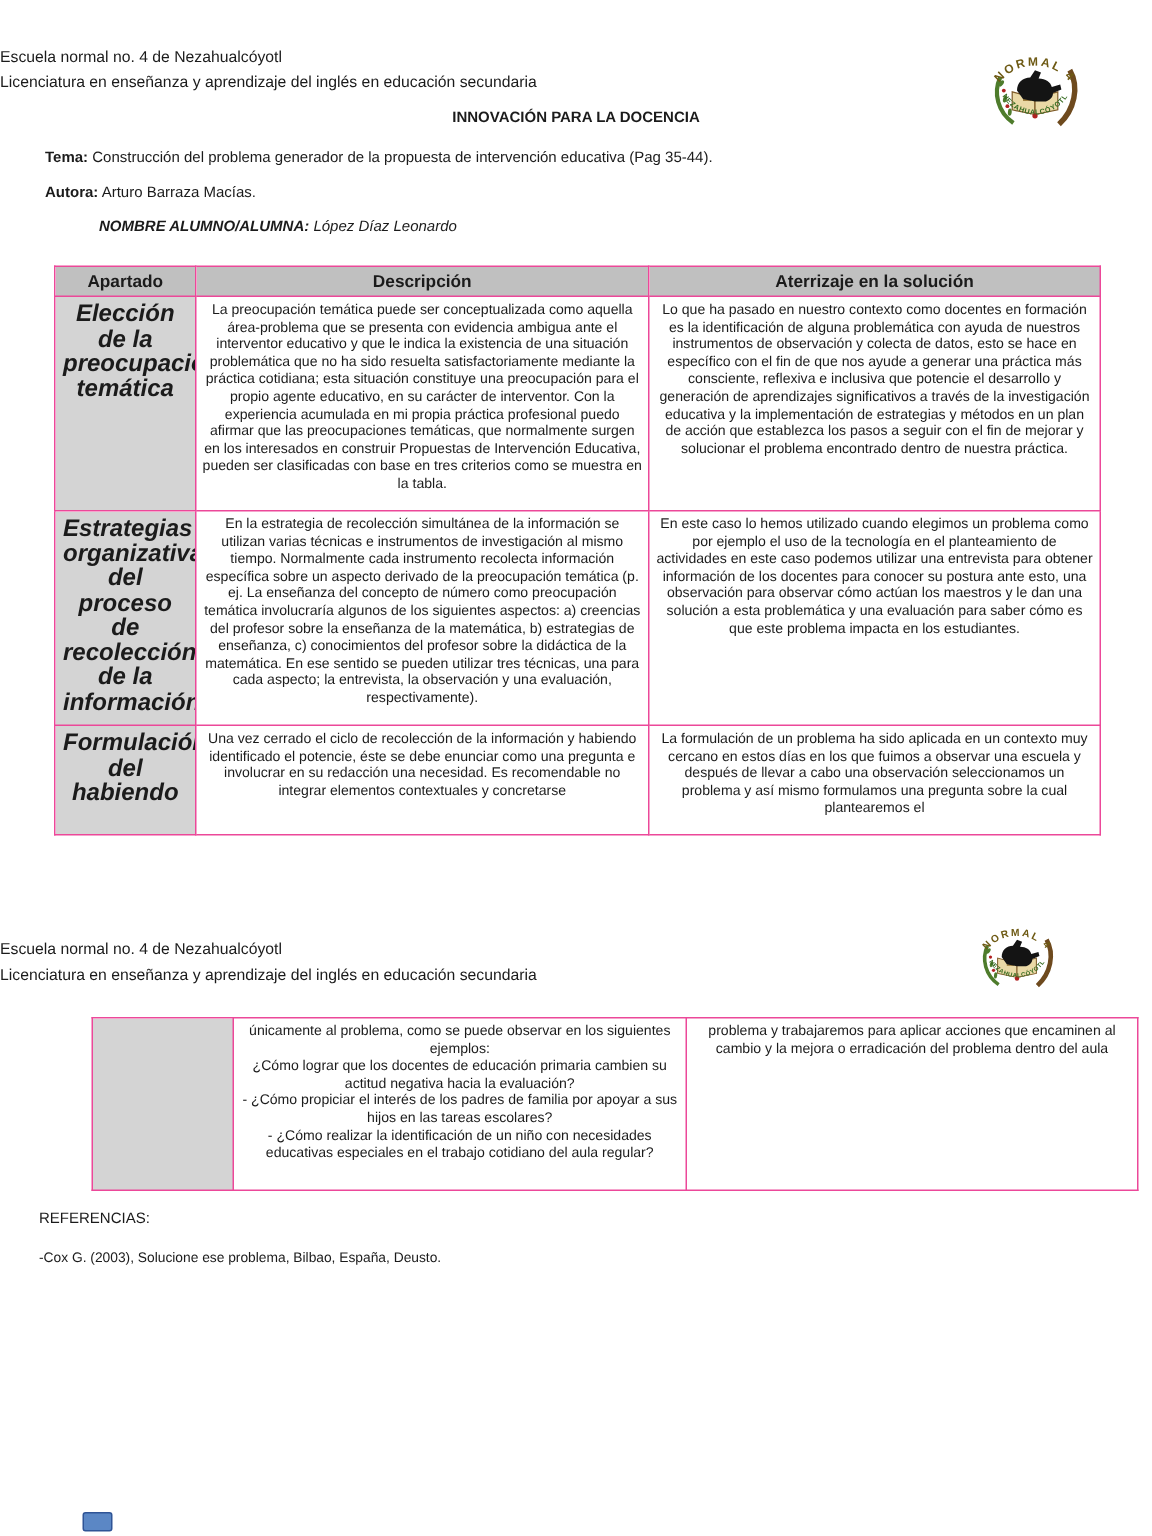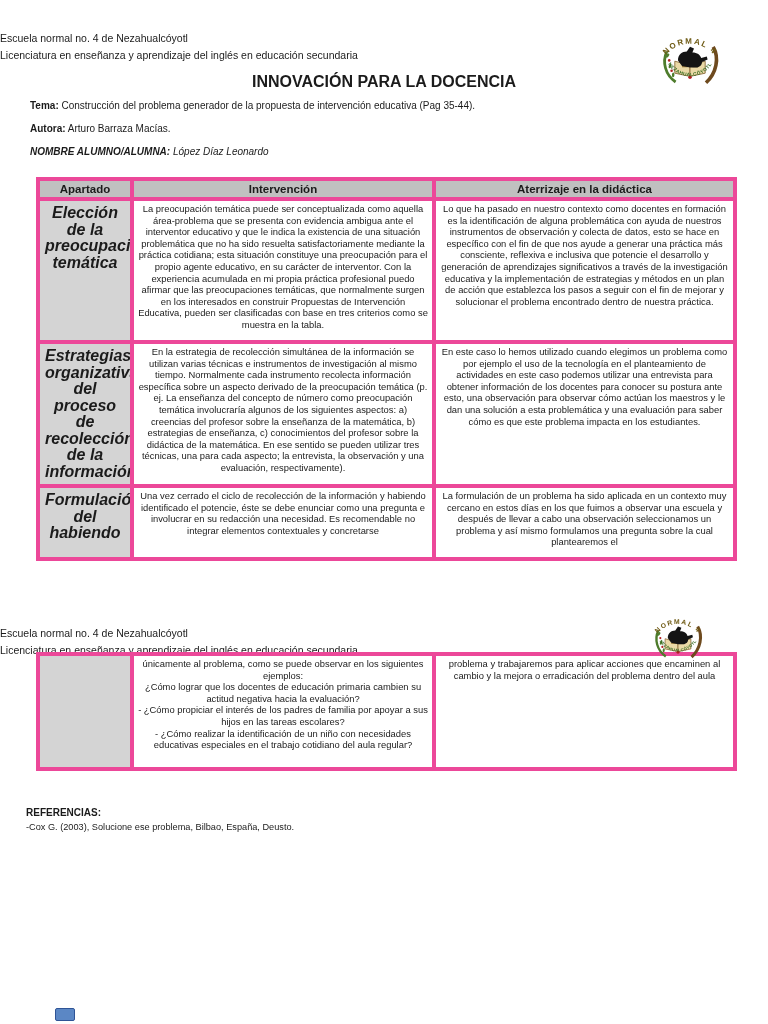--- a/index.html
+++ b/index.html
@@ -5,51 +5,51 @@
   * { margin:0; padding:0; box-sizing:border-box; }
   html,body { width:768px; background:#ffffff; }
   body { font-family:"Liberation Sans", sans-serif; color:#1b1b1b; }
   .page { position:relative; width:768px; height:1024px; background:#fff; overflow:hidden; }
 
   .center-head { position:absolute; left:0; right:0; text-align:left;
                  font-size:10.5px; line-height:17px; }
   .p1-head { top:30px; }
   .p2-head { top:625px; }
   .doc-title { position:absolute; left:0; right:0; top:73px; text-align:center;
-               font-weight:bold; font-size:16px; }
+               font-weight:bold; font-size:10px; }
 
   .logo { position:absolute; }
   .logo1 { left:650px; top:16px; width:80px; height:84px; }
   .logo2 { left:644px; top:601px; width:68px; height:70px; z-index:3; }
   .logo svg { width:100%; height:100%; }
 
   .meta { position:absolute; left:30px; top:99px; width:720px; font-size:10px; }
   .meta p { margin-bottom:10px; line-height:13px; }
-  .alumno-line { font-style:italic; }
+  .alumno-line { font-style:italic;margin-left:36px; }
   .lbl { font-weight:bold; }
 
   table.tbl { position:absolute; border-collapse:collapse; table-layout:fixed;
               width:697px; left:36px; background:#fff; }
   .tbl1 { top:177px; }
-  .tbl2 { top:652px; z-index:2; }
-  .tbl td, .tbl th { border:4px solid #ec4899; vertical-align:top; overflow:hidden; }
+  .tbl2 { top:678px; z-index:2;margin-left:25px; }
+  .tbl td, .tbl th { border:1px solid #ec4899; vertical-align:top; overflow:hidden; }
   .tbl th { background:#c0c0c0; font-size:11.5px; font-weight:bold;
             height:20px; vertical-align:middle; text-align:center; }
   .col-apartado { background:#d4d4d4; font-weight:bold; font-style:italic;
                   font-size:16px; text-align:center; padding:4px 5px; line-height:16.5px;
                   vertical-align:top; }
   .cell-text { font-size:9.4px; line-height:11.6px; padding:2px 4px 2px 4px;
                text-align:center; }
   .pre { white-space:pre-line; }
   .r-tall { height:143px; }
   .r-short { height:73px; }
   .r-p2 { height:115px; }
 
   .refs { position:absolute; left:26px; top:806px; width:716px; font-size:9.2px; }
-  .refs-label { font-weight:bold; font-size:10px; line-height:14px; }
+  .refs-label { font-weight:normal; font-size:10px; line-height:14px; margin-bottom:11px; }
   .refs p.ref { line-height:15px; margin-bottom:8px; }
 
   .blue-marker { position:absolute; left:55px; top:1008px; width:20px; height:13px;
                  background:#5b87c5; border:1px solid #2f5496; border-radius:2px; }
 </style>
 </head>
 <body>
 
 <div class="page">
 
@@ -95,22 +95,22 @@
 
   <table class="tbl tbl1">
     <colgroup>
         <col style="width:94px">
         <col style="width:302px">
         <col style="width:301px">
       </colgroup>
     <tbody>
         <tr>
       <th>Apartado</th>
-      <th>Intervención</th>
-      <th>Aterrizaje en la didáctica</th>
+      <th>Descripción</th>
+      <th>Aterrizaje en la solución</th>
     </tr>
     <tr class="r-tall">
       <td class="col-apartado">Elección de la preocupación temática</td>
       <td class="cell-text">La preocupación temática puede ser conceptualizada como aquella área-problema que se presenta con evidencia ambigua ante el interventor educativo y que le indica la existencia de una situación problemática que no ha sido resuelta satisfactoriamente mediante la práctica cotidiana; esta situación constituye una preocupación para el propio agente educativo, en su carácter de interventor. Con la experiencia acumulada en mi propia práctica profesional puedo afirmar que las preocupaciones temáticas, que normalmente surgen en los interesados en construir Propuestas de Intervención Educativa, pueden ser clasificadas con base en tres criterios como se muestra en la tabla.</td>
       <td class="cell-text">Lo que ha pasado en nuestro contexto como docentes en formación es la identificación de alguna problemática con ayuda de nuestros instrumentos de observación y colecta de datos, esto se hace en específico con el fin de que nos ayude a generar una práctica más consciente, reflexiva e inclusiva que potencie el desarrollo y generación de aprendizajes significativos a través de la investigación educativa y la implementación de estrategias y métodos en un plan de acción que establezca los pasos a seguir con el fin de mejorar y solucionar el problema encontrado dentro de nuestra práctica.</td>
     </tr>
     <tr class="r-tall">
       <td class="col-apartado">Estrategias organizativas del proceso de recolección de la información</td>
       <td class="cell-text">En la estrategia de recolección simultánea de la información se utilizan varias técnicas e instrumentos de investigación al mismo tiempo. Normalmente cada instrumento recolecta información específica sobre un aspecto derivado de la preocupación temática (p. ej. La enseñanza del concepto de número como preocupación temática involucraría algunos de los siguientes aspectos: a) creencias del profesor sobre la enseñanza de la matemática, b) estrategias de enseñanza, c) conocimientos del profesor sobre la didáctica de la matemática. En ese sentido se pueden utilizar tres técnicas, una para cada aspecto; la entrevista, la observación y una evaluación, respectivamente).</td>
       <td class="cell-text">En este caso lo hemos utilizado cuando elegimos un problema como por ejemplo el uso de la tecnología en el planteamiento de actividades en este caso podemos utilizar una entrevista para obtener información de los docentes para conocer su postura ante esto, una observación para observar cómo actúan los maestros y le dan una solución a esta problemática y una evaluación para saber cómo es que este problema impacta en los estudiantes.</td>

